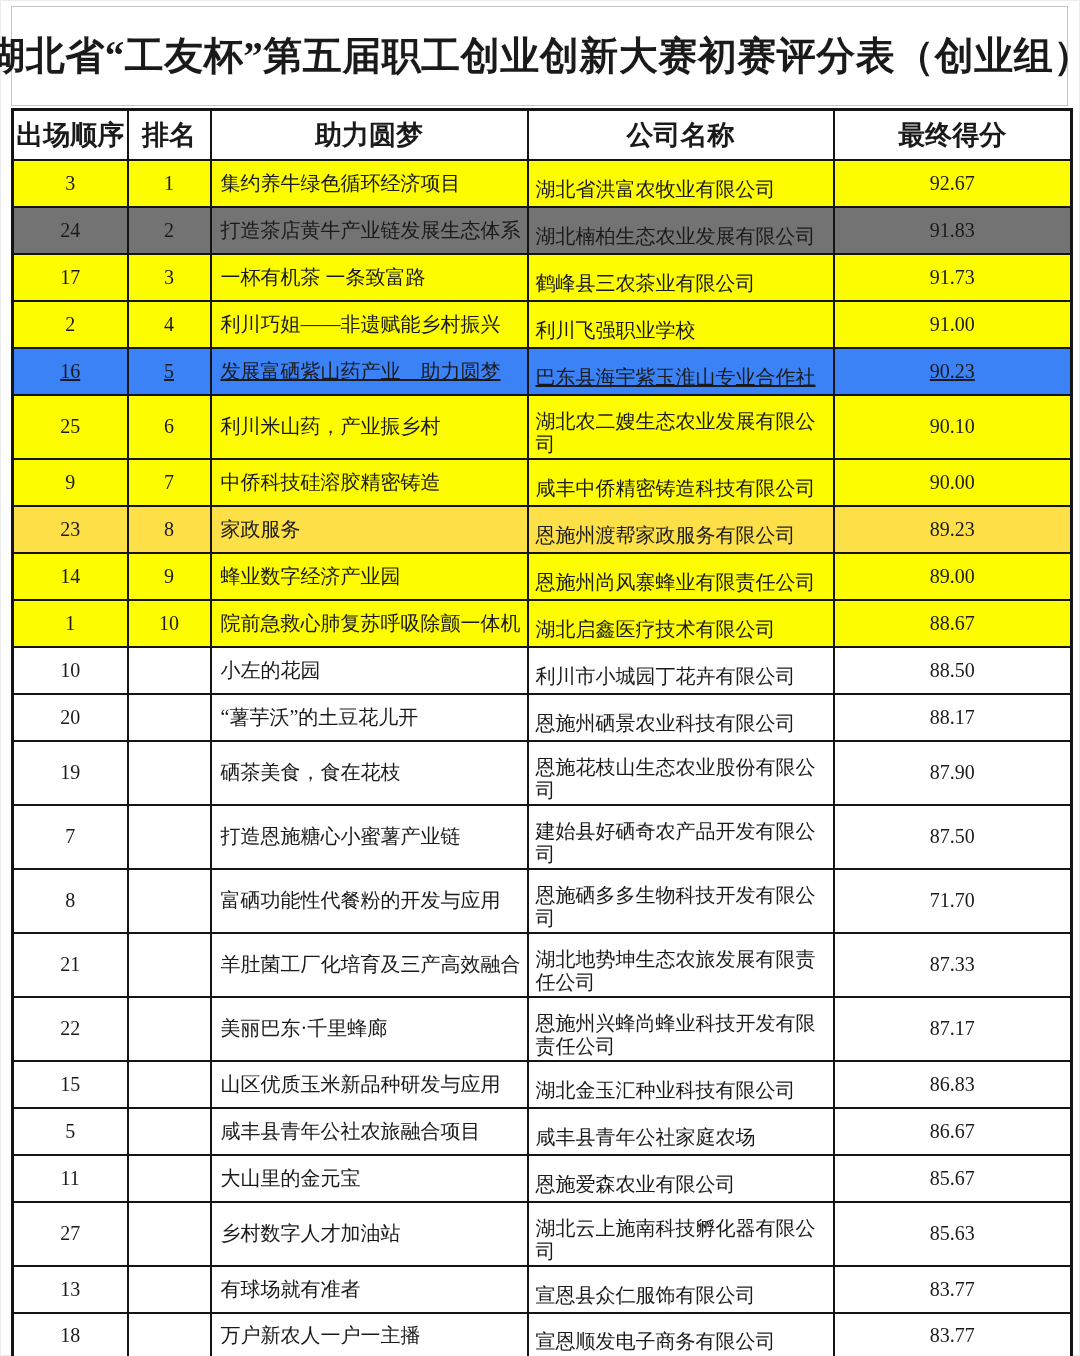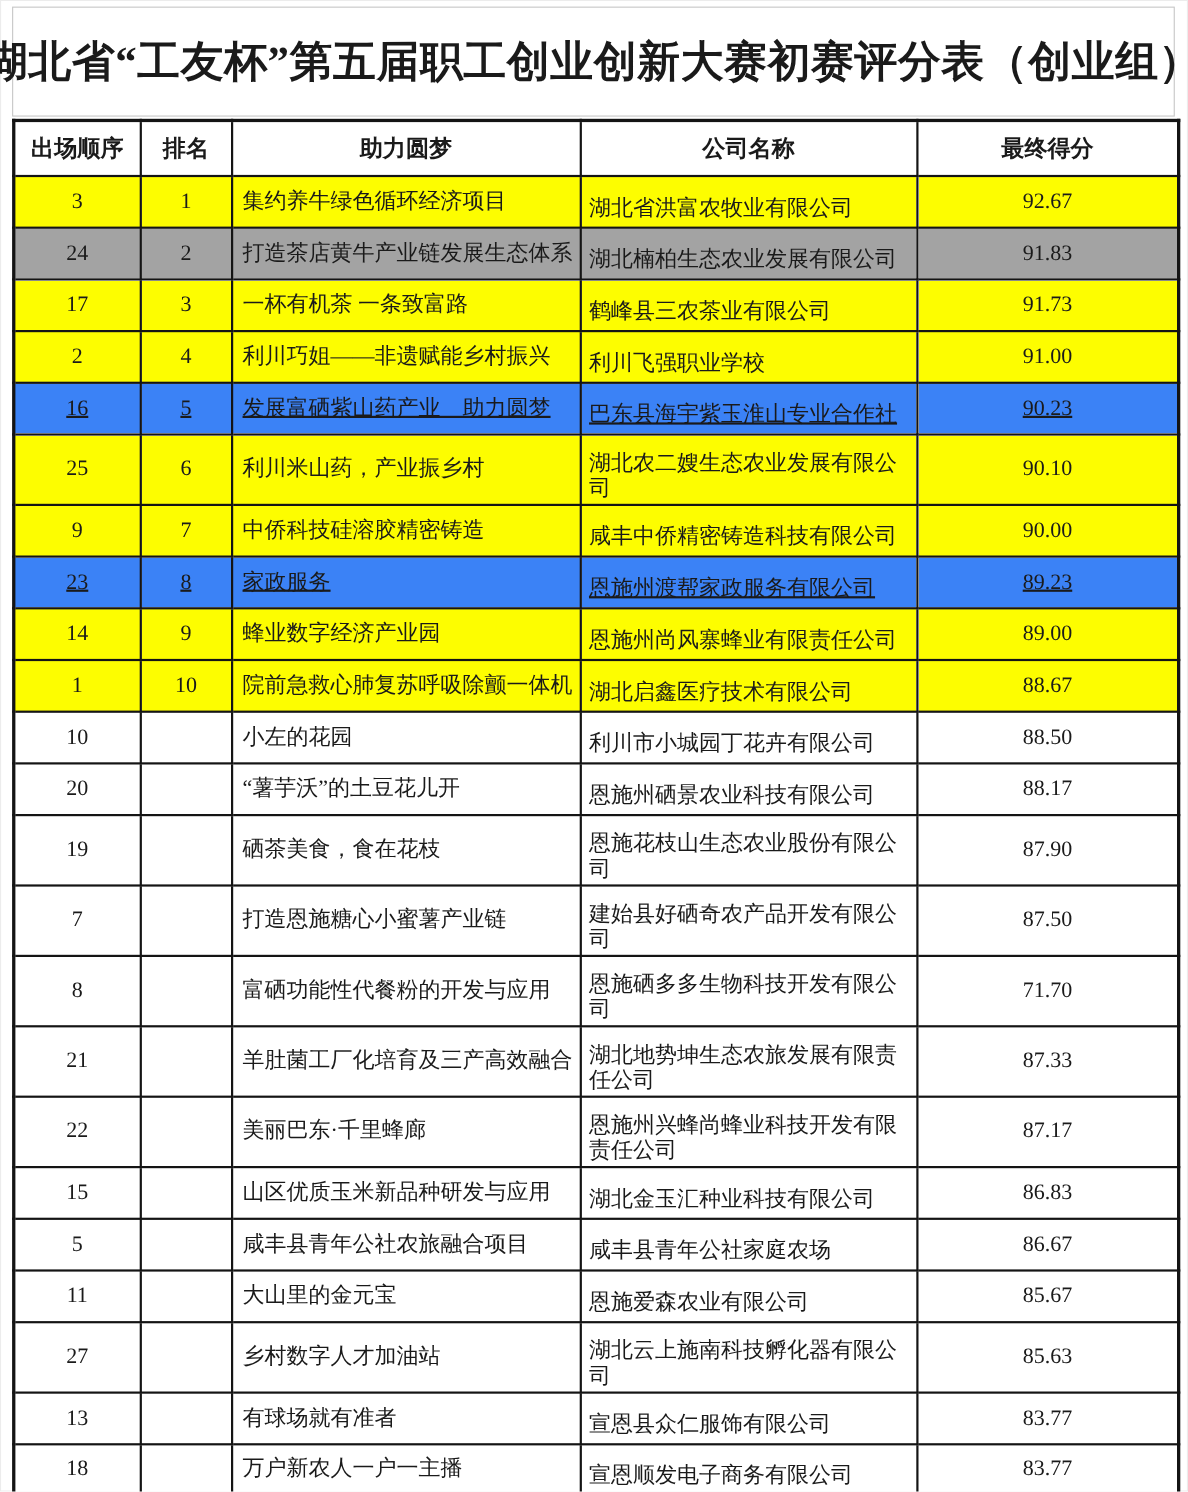--- a/index.html
+++ b/index.html
@@ -25,21 +25,21 @@
     border-collapse:collapse;table-layout:fixed;
     border:3px solid #141414;
     background:#ffffff;
   }
   .score-table th,.score-table td{
     border:2px solid #141414;
     box-sizing:border-box;
     overflow:hidden;
   }
   .score-table th{
-    height:50px;font-size:21px;font-weight:bold;text-align:center;
+    height:50px;font-size:27px;font-weight:bold;text-align:center;
     background:#ffffff;
   }
   .score-table td{
     height:47px;font-size:20px;line-height:1.15;
   }
   td.c1,td.c2,td.c5{text-align:center;}
   td.c3{text-align:left;padding:2px 4px 2px 9px;}
   td.c4{text-align:left;padding:14px 4px 2px 7px;}
 </style>
 </head>
@@ -69,21 +69,21 @@
       </tr>
     </thead>
     <tbody>
         <tr style="background: rgb(253, 253, 0);">
           <td class="c1">3</td>
           <td class="c2">1</td>
           <td class="c3">集约养牛绿色循环经济项目</td>
           <td class="c4">湖北省洪富农牧业有限公司</td>
           <td class="c5">92.67</td>
         </tr>
-        <tr style="background: #a3a3a3;">
+        <tr style="background: #737373;">
           <td class="c1">24</td>
           <td class="c2">2</td>
           <td class="c3">打造茶店黄牛产业链发展生态体系</td>
           <td class="c4">湖北楠柏生态农业发展有限公司</td>
           <td class="c5">91.83</td>
         </tr>
         <tr style="background: rgb(253, 253, 0);">
           <td class="c1">17</td>
           <td class="c2">3</td>
           <td class="c3">一杯有机茶 一条致富路</td>
@@ -111,21 +111,21 @@
           <td class="c4">湖北农二嫂生态农业发展有限公司</td>
           <td class="c5">90.10</td>
         </tr>
         <tr style="background: rgb(253, 253, 0);">
           <td class="c1">9</td>
           <td class="c2">7</td>
           <td class="c3">中侨科技硅溶胶精密铸造</td>
           <td class="c4">咸丰中侨精密铸造科技有限公司</td>
           <td class="c5">90.00</td>
         </tr>
-        <tr style="background: #3b82f6; text-decoration: underline;">
+        <tr style="background: #fde047;">
           <td class="c1">23</td>
           <td class="c2">8</td>
           <td class="c3">家政服务</td>
           <td class="c4">恩施州渡帮家政服务有限公司</td>
           <td class="c5">89.23</td>
         </tr>
         <tr style="background: rgb(253, 253, 0);">
           <td class="c1">14</td>
           <td class="c2">9</td>
           <td class="c3">蜂业数字经济产业园</td>

